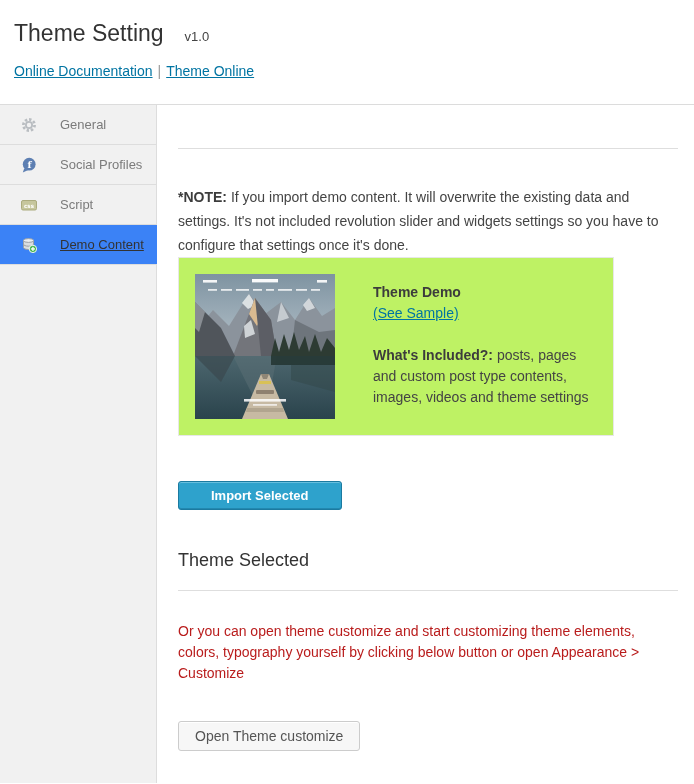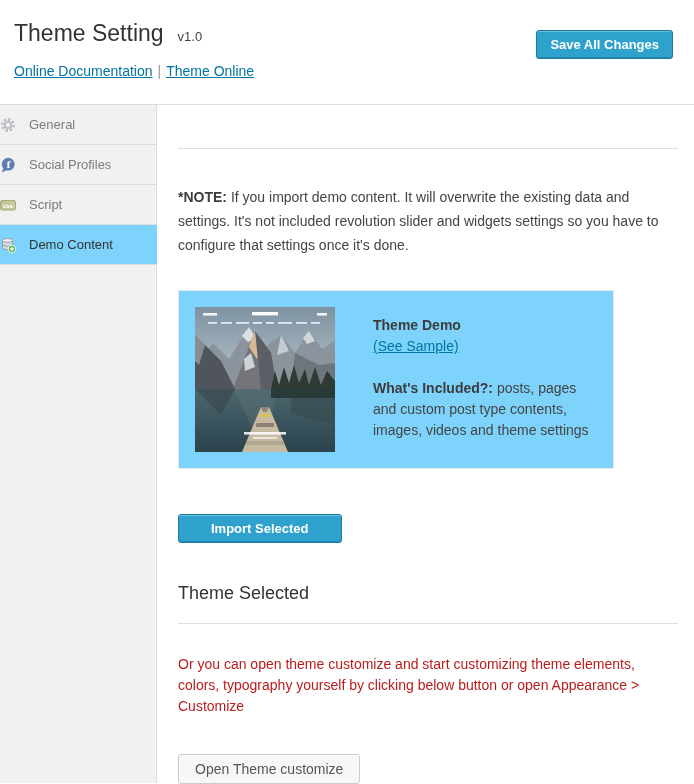--- a/index.html
+++ b/index.html
@@ -1,59 +1,59 @@
 <!DOCTYPE html>
 <html><head>
 <meta charset="utf-8">
 <style>
   * { margin:0; padding:0; box-sizing:border-box; }
   html,body { width:694px; height:784px; background:#fff; overflow:hidden; }
   body { font-family:"Liberation Sans","DejaVu Sans",sans-serif; font-size:14px; color:#444; }
 
   
   .header { position:relative; height:105px; border-bottom:1px solid #dcdcdc; background:#fff; }
-  .title-row { display:flex; align-items:baseline; gap:14px; padding:20px 36px 0 14px; }
+  .title-row { display:flex; align-items:baseline; gap:21px; padding:20px 36px 0 14px; }
   .page-title { font-size:23px; font-weight:400; color:#333; letter-spacing:0; }
   .version { font-size:13px; color:#444; }
   .btn-primary {
     background:#2ea2cc; color:#fff; border:1px solid #1b7aa0;
     border-radius:3px; font-size:13px; font-weight:700;
     padding:6px 13px; cursor:pointer;
     box-shadow:inset 0 1px 0 rgba(160,220,240,.5), inset 0 -1px 0 rgba(0,60,90,.25);
     font-family:inherit;
   }
   .save-btn { position:absolute; right:21px; top:30px; }
   .doc-links { padding:16px 0 0 14px; font-size:14px; }
   .doc-links a { color:#0074a2; text-decoration:underline; cursor:pointer; }
   .doc-links .sep { color:#999; margin:0 5px; }
 
   
   .body-wrap { display:flex; height:678px; }
   .sidebar { width:157px; background:#f1f1f1; border-right:1px solid #ddd; flex-shrink:0; }
   .side-item {
-    display:flex; align-items:center; gap:13px; height:40px;
-    border-bottom:1px solid #ddd;
+    display:flex; align-items:center; gap:23px; height:40px;
+    padding-left:21px; border-bottom:1px solid #ddd;
     font-size:13px; color:#7b7b7b; cursor:pointer; background:#f1f1f1;
   }
   .side-item .icon { width:16px; height:16px; display:inline-block; flex-shrink:0; }
   .side-item.active {
-    background:#7dd3fc; color:#333;
-    width:calc(100% + 1px); position:relative; z-index:2;
+    background:#3b82f6; color:#333;
+    width:calc(100% + 1px); position:relative; z-index:2;text-decoration:underline;
   }
 
   
   .content { flex:1; padding:24px 16px 0 21px; background:#fff; }
   .section-heading { font-size:18px; font-weight:400; color:#333; }
   .rule { border:none; border-top:1px solid #dedede; margin-top:19px; }
   .note-para { margin-top:36px; max-width:505px; line-height:24px; color:#444; }
   .bold { font-weight:700; color:#3c3c3c; }
 
   .demo-box {
-    margin-top:33px; width:436px; min-height:175px;
-    background:#7dd3fc; border:1px solid #e7e7e7;
+    width:436px; min-height:175px;
+    background:#bef264; border:1px solid #e7e7e7;
     display:flex; padding:16px; gap:38px;
   }
   .thumb { width:140px; height:145px; flex-shrink:0; display:block; }
   .demo-info { padding-top:8px; width:295px; font-size:14px; line-height:21px; }
   .demo-title { font-weight:700; color:#3c3c3c; }
   .demo-sample a { color:#0074a2; text-decoration:underline; cursor:pointer; }
   .demo-included { margin-top:21px; }
 
   .import-btn { margin-top:45px; padding:6px 32px; }
   .customize-heading { margin-top:40px; }
@@ -67,21 +67,20 @@
   button { display:inline-block; }
 </style>
 </head>
 <body>
 
 <div class="header">
   <div class="title-row">
     <h1 class="page-title">Theme Setting</h1>
     <span class="version">v1.0</span>
   </div>
-  <button class="btn-primary save-btn">Save All Changes</button>
   <div class="doc-links">
     <a>Online Documentation</a><span class="sep">|</span><a>Theme Online</a>
   </div>
 </div>
 
 <div class="body-wrap">
   <div class="sidebar">
 
     <div class="side-item">
       <span class="icon">

